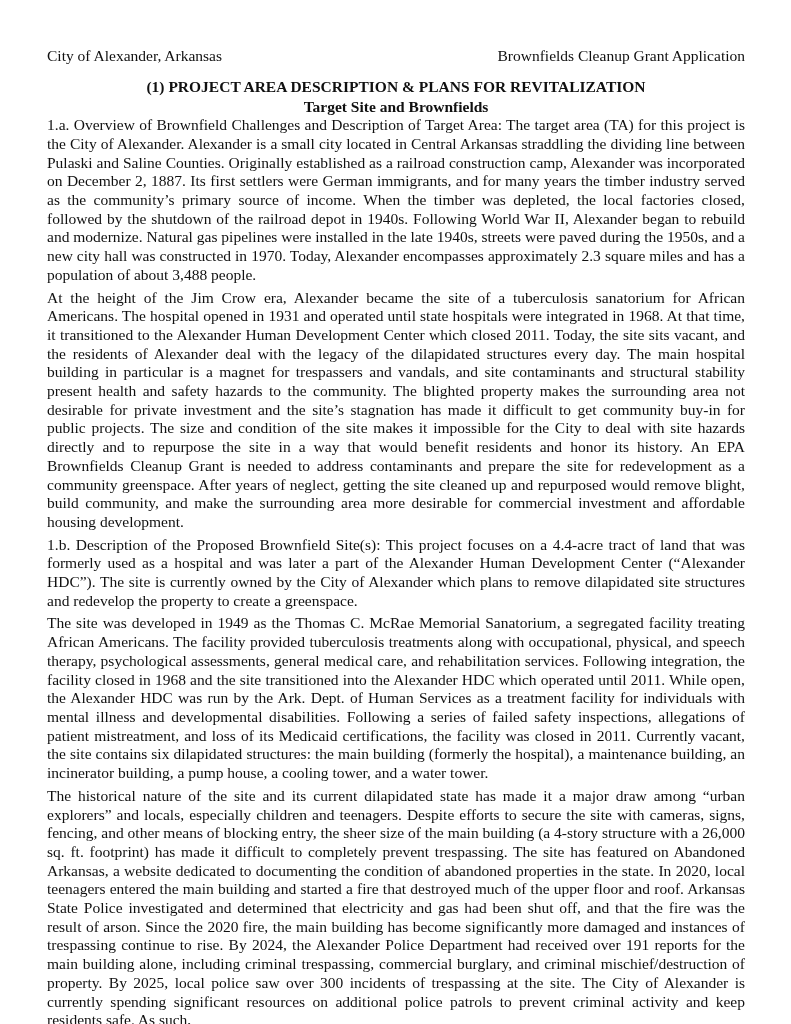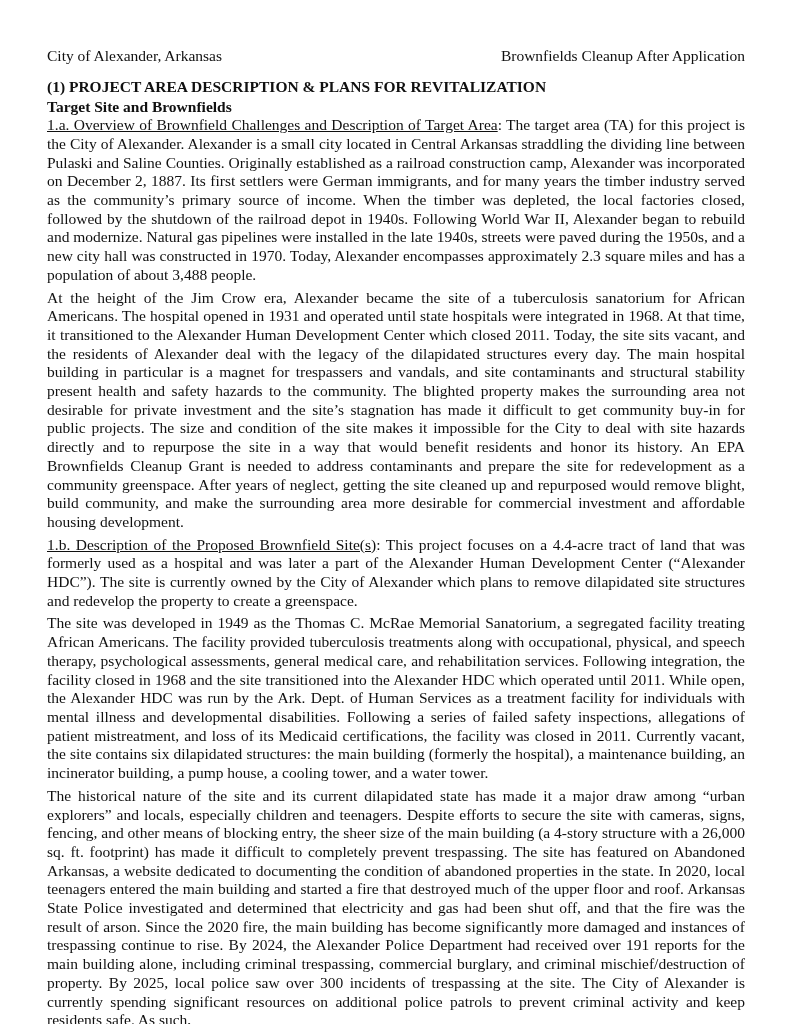--- a/index.html
+++ b/index.html
@@ -23,40 +23,39 @@
     justify-content: space-between;
     align-items: baseline;
     font-size: 15.5px;
     line-height: 19px;
     margin-bottom: 12px;
   }
   .h1, .h2 {
     font-weight: 700;
     font-size: 15.5px;
     line-height: 19.6px;
-    text-align: left;
+    text-align: center;
   }
   .body-para {
     margin: 0 0 4px 0;
     font-size: 15.5px;
     line-height: 18.7px;
     text-align: justify;
   }
   .lead {
-    text-decoration: underline;
   }
 </style>
 </head>
 <body>
 
 <div class="page">
 
   <div class="doc-header">
     <span>City of Alexander, Arkansas</span>
-    <span>Brownfields Cleanup After Application</span>
+    <span>Brownfields Cleanup Grant Application</span>
   </div>
 
   <div class="h1">(1) PROJECT AREA DESCRIPTION &amp; PLANS FOR REVITALIZATION</div>
 
   <div class="h2">Target Site and Brownfields</div>
 
   <div>
     <p class="body-para"><span class="lead">1.a. Overview of Brownfield Challenges and Description of Target Area</span><span>: The target area (TA) for this project is the City of Alexander. Alexander is a small city located in Central Arkansas straddling the dividing line between Pulaski and Saline Counties. Originally established as a railroad construction camp, Alexander was incorporated on December 2, 1887. Its first settlers were German immigrants, and for many years the timber industry served as the community’s primary source of income. When the timber was depleted, the local factories closed, followed by the shutdown of the railroad depot in 1940s. Following World War II, Alexander began to rebuild and modernize. Natural gas pipelines were installed in the late 1940s, streets were paved during the 1950s, and a new city hall was constructed in 1970. Today, Alexander encompasses approximately 2.3 square miles and has a population of about 3,488 people.</span></p>
 
     <p class="body-para"><span class="lead"></span><span>At the height of the Jim Crow era, Alexander became the site of a tuberculosis sanatorium for African Americans. The hospital opened in 1931 and operated until state hospitals were integrated in 1968. At that time, it transitioned to the Alexander Human Development Center which closed 2011. Today, the site sits vacant, and the residents of Alexander deal with the legacy of the dilapidated structures every day. The main hospital building in particular is a magnet for trespassers and vandals, and site contaminants and structural stability present health and safety hazards to the community. The blighted property makes the surrounding area not desirable for private investment and the site’s stagnation has made it difficult to get community buy-in for public projects. The size and condition of the site makes it impossible for the City to deal with site hazards directly and to repurpose the site in a way that would benefit residents and honor its history. An EPA Brownfields Cleanup Grant is needed to address contaminants and prepare the site for redevelopment as a community greenspace. After years of neglect, getting the site cleaned up and repurposed would remove blight, build community, and make the surrounding area more desirable for commercial investment and affordable housing development.</span></p>

